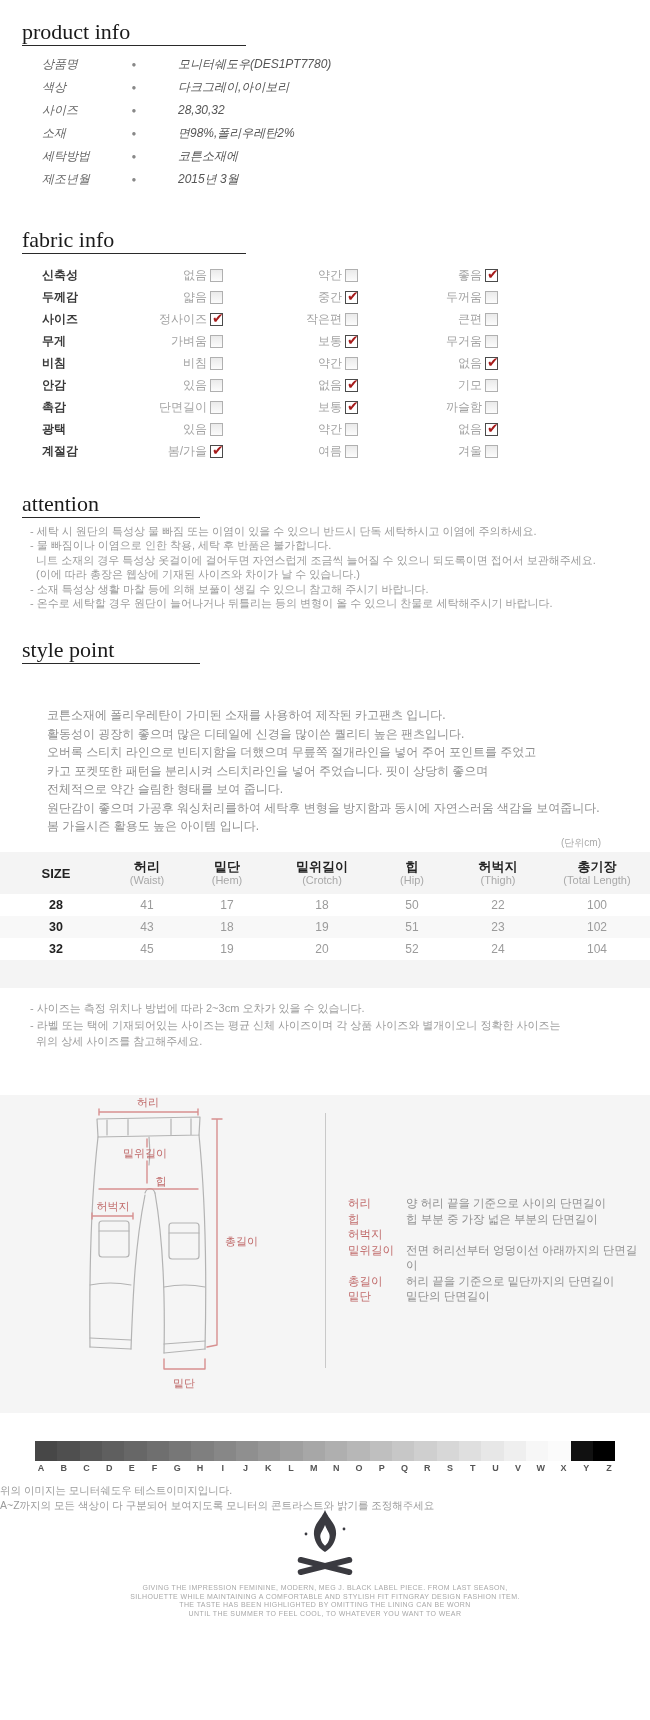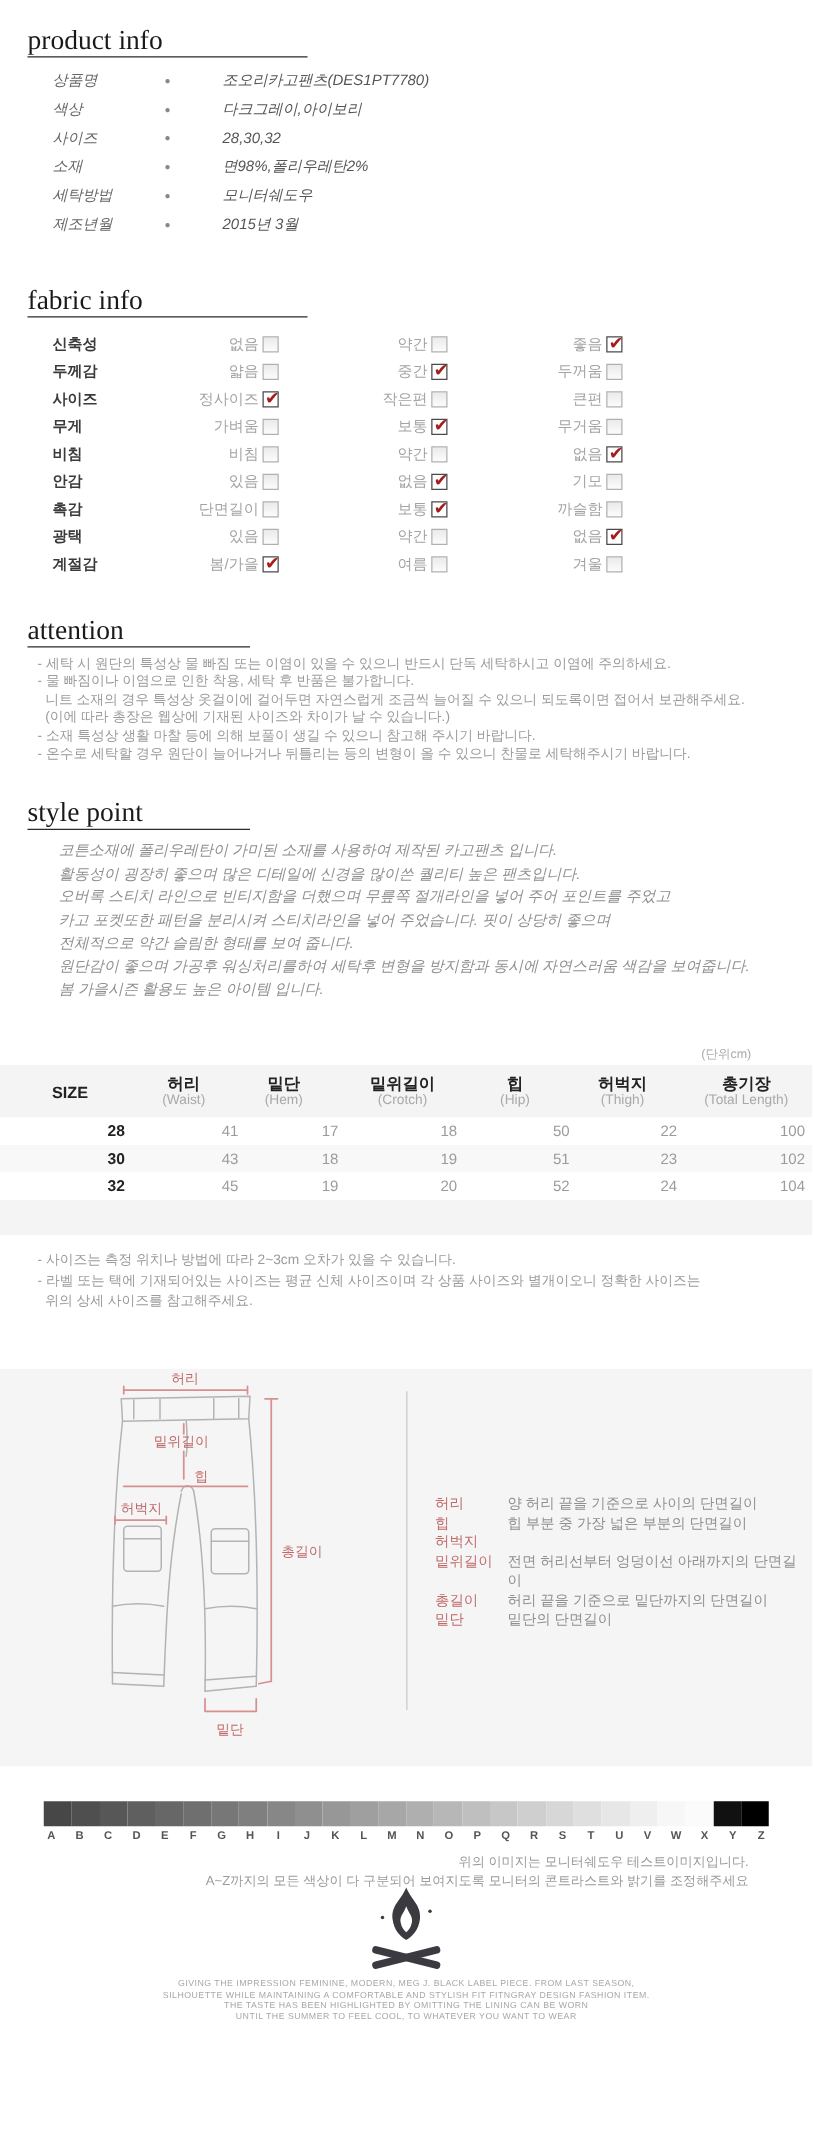--- a/index.html
+++ b/index.html
@@ -32,33 +32,33 @@
   .cb.checked { border-color:#4a4a4a; background:#fff; }
   .cb.checked::after { content:"✔"; position:absolute; left:1px; top:-4px; font-size:14px; font-weight:bold; color:#a61c1c; }
 
   
   #attention-heading { position:absolute; top:492px; left:22px; }
   #attention-lines { position:absolute; top:524px; left:30px; width:600px; }
   #attention-lines .tline { font-size:11px; line-height:14.4px; color:#9b9b9b; white-space:pre; }
 
   
   #style-heading { position:absolute; top:638px; left:22px; }
-  #style-lines { position:absolute; top:671px; left:47px; width:580px;font-style:italic; }
+  #style-lines { position:absolute; top:706px; left:47px; width:580px; }
   #style-lines .tline { font-size:12px; line-height:18.5px; color:#8f8f8f; white-space:pre; }
 
   
   #size-heading { position:absolute; top:808px; left:22px;margin-top:47px; }
   #unit-label { position:absolute; top:836px; right:49px; font-size:10px; color:#aaa; }
   #size-table { position:absolute; top:852px; left:0; width:650px; }
   #size-table-head { display:grid; grid-template-columns:112px 70px 90px 100px 80px 92px 106px;
                      height:42px; background:#f4f4f4; align-items:center; }
   .st-hcell { text-align:center; }
   .st-ko { font-size:13px; font-weight:bold; color:#222; line-height:15px; }
   .st-en { font-size:11px; color:#a9a9a9; line-height:13px; }
-  .st-row { display:grid; grid-template-columns:112px 70px 90px 100px 80px 92px 106px; height:22px; align-items:center; background:#fff;padding-left:37px; }
+  .st-row { display:grid; grid-template-columns:112px 70px 90px 100px 80px 92px 106px; height:22px; align-items:center; background:#fff; }
   .st-row.alt { background:#f8f8f8; }
   .st-cell { text-align:center; font-size:12px; color:#9b9b9b; }
   .st-cell.first { font-weight:bold; color:#222; font-size:12.5px; }
   #size-table-band { height:28px; background:#f4f4f4; }
 
   #size-notes { position:absolute; top:1000px; left:30px; width:600px; }
   #size-notes .tline { font-size:11px; line-height:16.5px; color:#9b9b9b; white-space:pre; }
 
   
   #measure-box { position:absolute; top:1095px; left:0; width:650px; height:318px; background:#f5f5f5; }
@@ -67,61 +67,61 @@
   #legend { position:absolute; left:348px; top:101px; width:290px; }
   .lg-row { display:flex; font-size:11.5px; line-height:15.5px; }
   .lg-label { flex:0 0 58px; color:#c06a6a; }
   .lg-desc { flex:1; color:#8f8f8f; white-space:pre-line; }
 
   
   #shade-bar { position:absolute; top:1441px; left:35px; width:580px; height:20px; display:flex; }
   .shade { flex:1; height:100%; }
   #letters-row { position:absolute; top:1463px; left:35px; width:580px; display:flex; justify-content:space-between; }
   .letter { font-size:9px; font-weight:bold; color:#555; width:12px; text-align:center; }
-  #monitor-caption { position:absolute; top:1483px; left:0; width:599px; text-align:right; }
+  #monitor-caption { position:absolute; top:1483px; left:0; width:599px; text-align:left; }
   #monitor-caption .tline { font-size:10.5px; line-height:15px; color:#9b9b9b; }
 
   
   #footer-icon { position:absolute; top:1508px; left:0; width:650px; text-align:center; }
   #footer-text { position:absolute; top:1584px; left:0; width:650px; text-align:center; }
   #footer-text .tline { font-size:7px; line-height:8.5px; color:#a8a8a8; letter-spacing:0.4px; }
 
   svg text { font-family:"Liberation Sans","DejaVu Sans",sans-serif; }
 </style>
 </head>
 <body>
 
 <div id="page">
 
   <div id="product-heading" class="heading hd-lg">product info</div>
   <div id="product-rows">
       <div class="p-row">
         <span class="p-label">상품명</span>
         <span class="p-bullet">●</span>
-        <span class="p-value">조오리카고팬츠(DES1PT7780)</span>
+        <span class="p-value">모니터쉐도우(DES1PT7780)</span>
       </div>
       <div class="p-row">
         <span class="p-label">색상</span>
         <span class="p-bullet">●</span>
         <span class="p-value">다크그레이,아이보리</span>
       </div>
       <div class="p-row">
         <span class="p-label">사이즈</span>
         <span class="p-bullet">●</span>
         <span class="p-value">28,30,32</span>
       </div>
       <div class="p-row">
         <span class="p-label">소재</span>
         <span class="p-bullet">●</span>
         <span class="p-value">면98%,폴리우레탄2%</span>
       </div>
       <div class="p-row">
         <span class="p-label">세탁방법</span>
         <span class="p-bullet">●</span>
-        <span class="p-value">모니터쉐도우</span>
+        <span class="p-value">코튼소재에</span>
       </div>
       <div class="p-row">
         <span class="p-label">제조년월</span>
         <span class="p-bullet">●</span>
         <span class="p-value">2015년 3월</span>
       </div>
     </div>
 
   <div id="fabric-heading" class="heading hd-lg">fabric info</div>
   <div id="fabric-rows">

